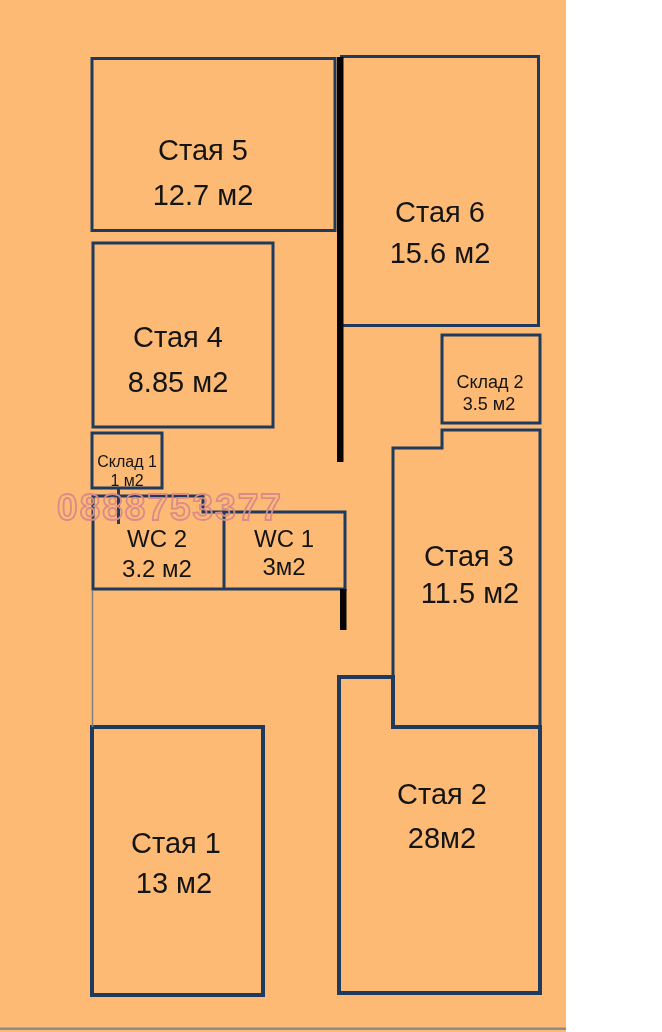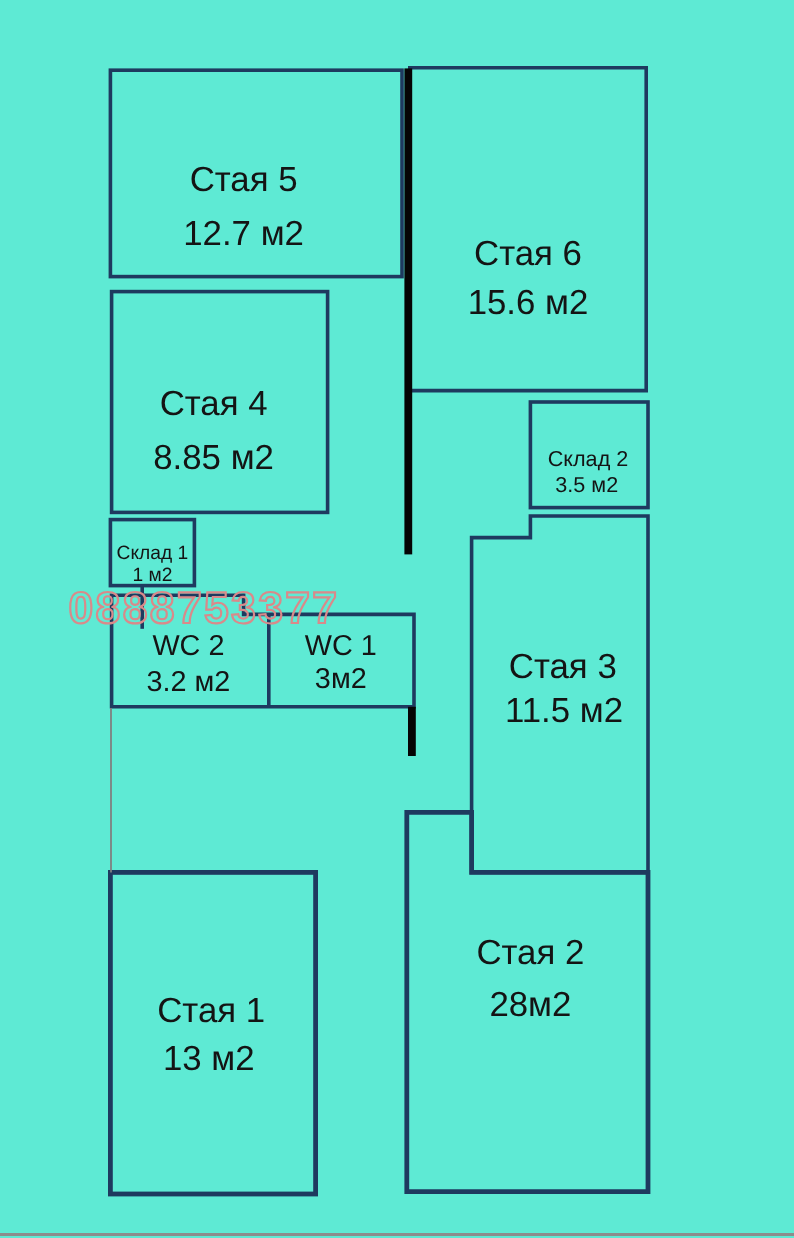--- a/index.html
+++ b/index.html
@@ -1,19 +1,19 @@
 <!DOCTYPE html>
 <html><head>
 <meta charset="utf-8">
 <style>
   html,body{margin:0;padding:0;background:#ffffff;}
   .canvas{
     position:relative;
-    width:662px;height:1032px;
-    background:#5eead4;
+    width:566px;height:1032px;
+    background:#fdba74;
     font-family:"Liberation Sans", sans-serif;
     overflow:hidden;
   }
   svg{position:absolute;left:0;top:0;display:block;}
   text{fill:#141414;}
   .room-label{font-size:29px;}
   .wc-label{font-size:24px;}
   .sklad2-label{font-size:18px;}
   .sklad1-label{font-size:16px;}
   .watermark{

